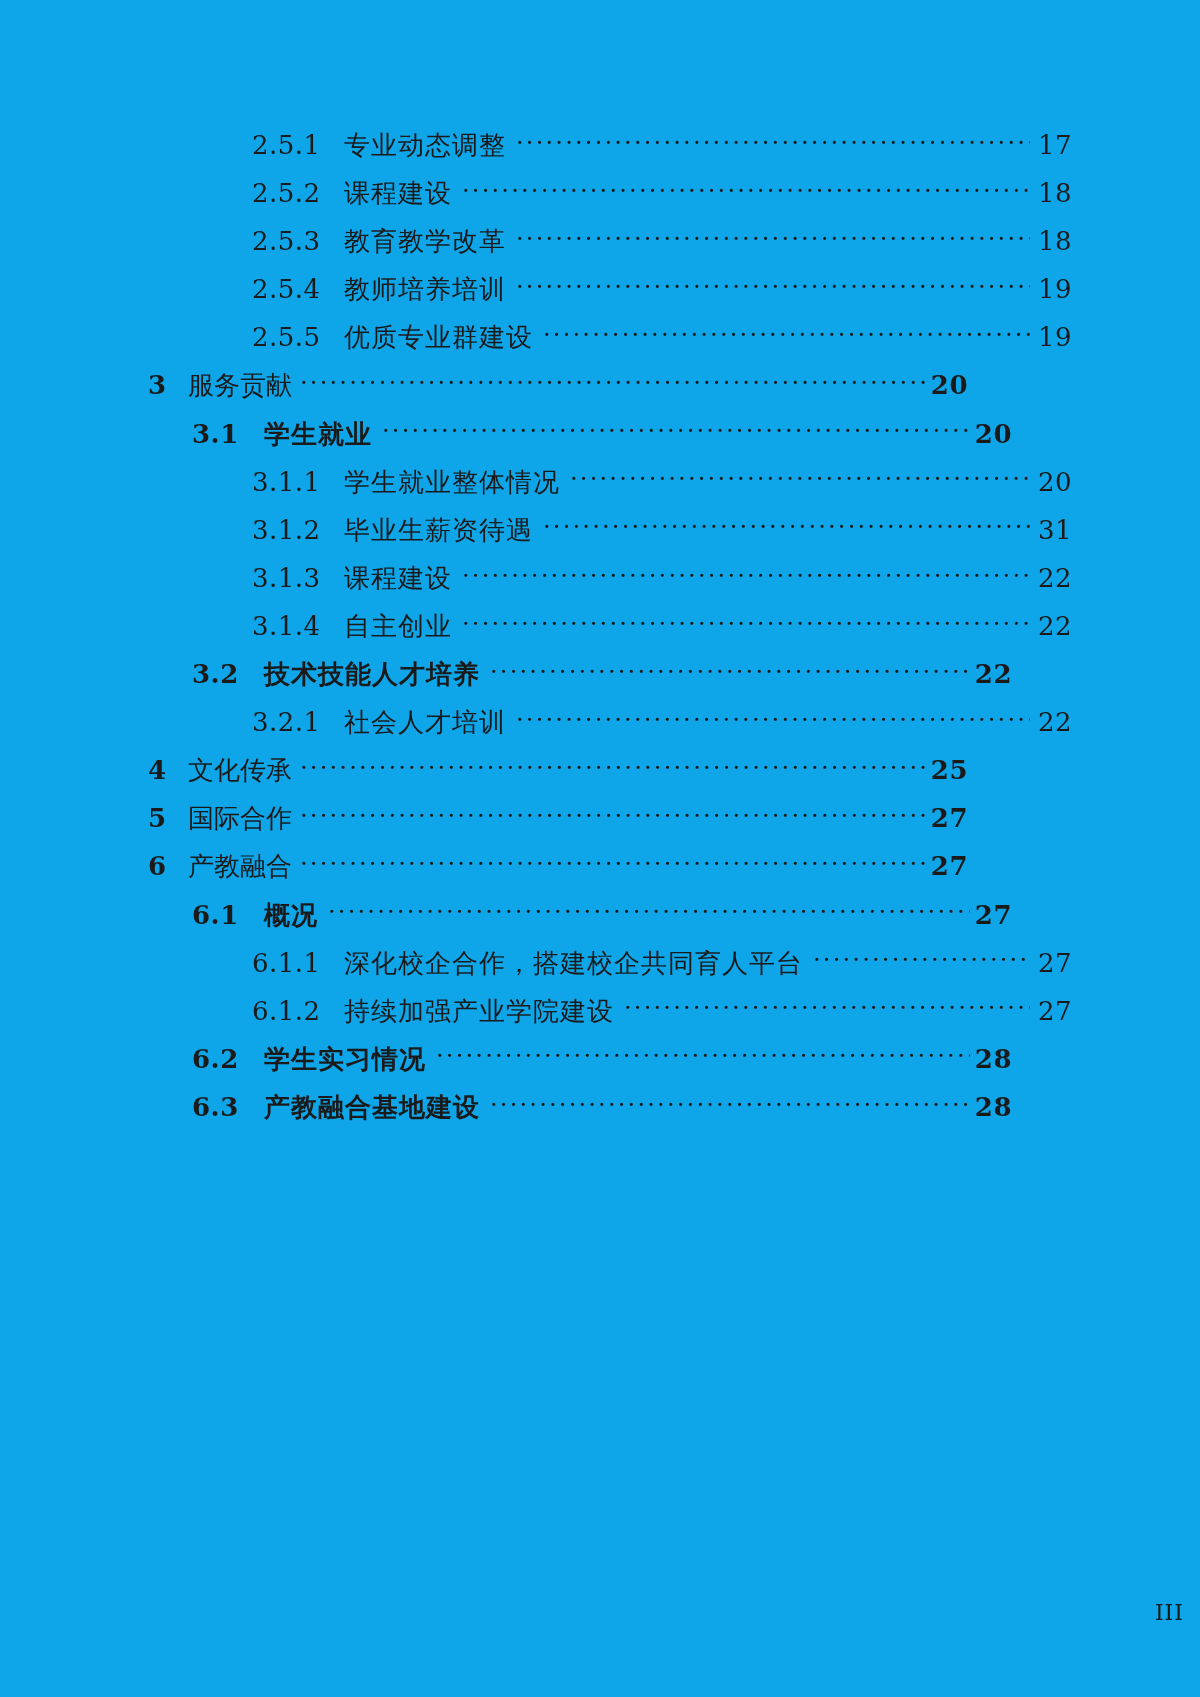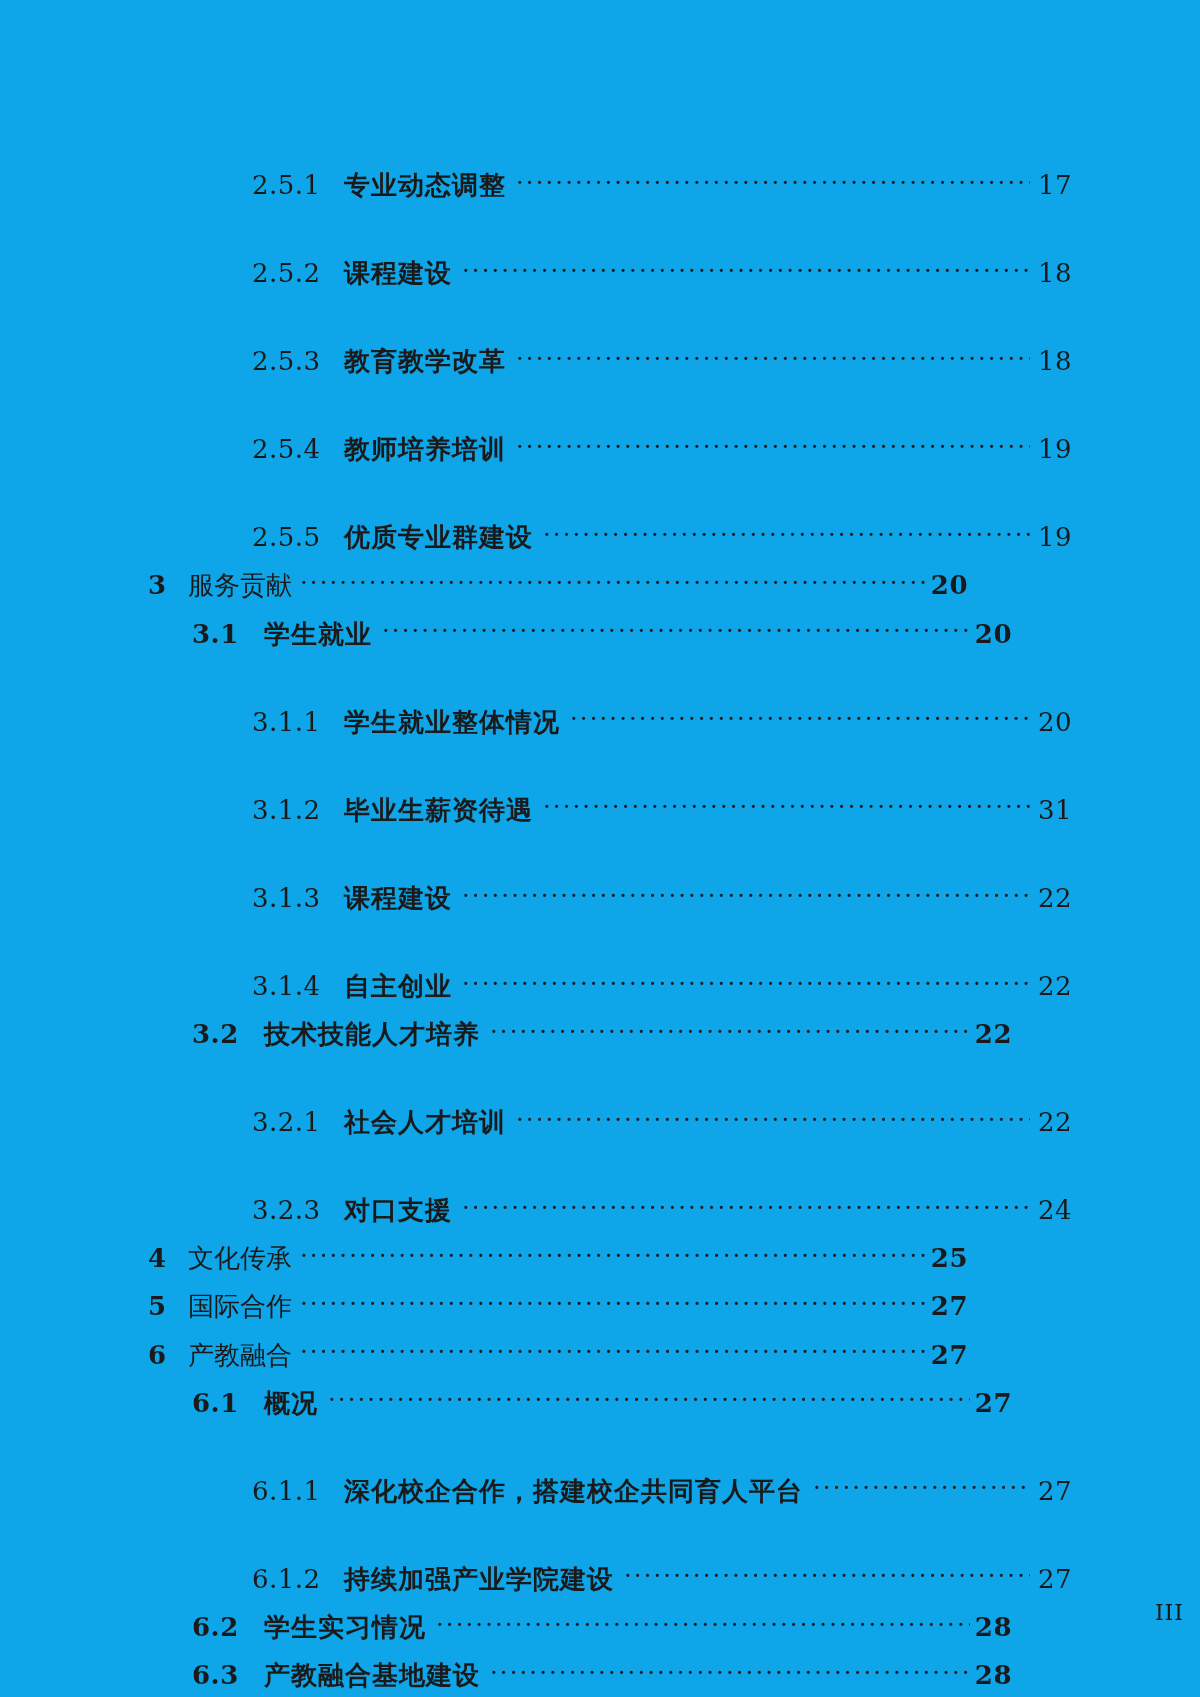--- a/index.html
+++ b/index.html
@@ -44,21 +44,21 @@
   .lvl1 .num { min-width: 40px; }
   .lvl2 .num { min-width: 72px; }
   .lvl3 .num { min-width: 92px; }
 
   .title {
     flex: 0 0 auto;
     padding-right: 6px;
   }
   .lvl1 .title { font-weight: normal; }
   .lvl2 .title { font-weight: bold; letter-spacing: 1px; }
-  .lvl3 .title { font-weight: bold; letter-spacing: 1px; margin-top: 40px; }
+  .lvl3 .title { font-weight: normal; letter-spacing: 1px; }
 
   .lvl1 .num { font-weight: bold; }
   .lvl2 .num { font-weight: bold; }
 
   .dots {
     flex: 1 1 auto;
     overflow: hidden;
     height: 1em;
     position: relative;
     margin: 0 4px;
@@ -173,26 +173,20 @@
         <span class="title">技术技能人才培养</span>
         <span class="dots"></span>
         <span class="pg">22</span>
       </div>
       <div class="toc-row lvl3">
         <span class="num">3.2.1</span>
         <span class="title">社会人才培训</span>
         <span class="dots"></span>
         <span class="pg">22</span>
       </div>
-      <div class="toc-row lvl3">
-        <span class="num">3.2.3</span>
-        <span class="title">对口支援</span>
-        <span class="dots"></span>
-        <span class="pg">24</span>
-      </div>
       <div class="toc-row lvl1">
         <span class="num">4</span>
         <span class="title">文化传承</span>
         <span class="dots"></span>
         <span class="pg">25</span>
       </div>
       <div class="toc-row lvl1">
         <span class="num">5</span>
         <span class="title">国际合作</span>
         <span class="dots"></span>

